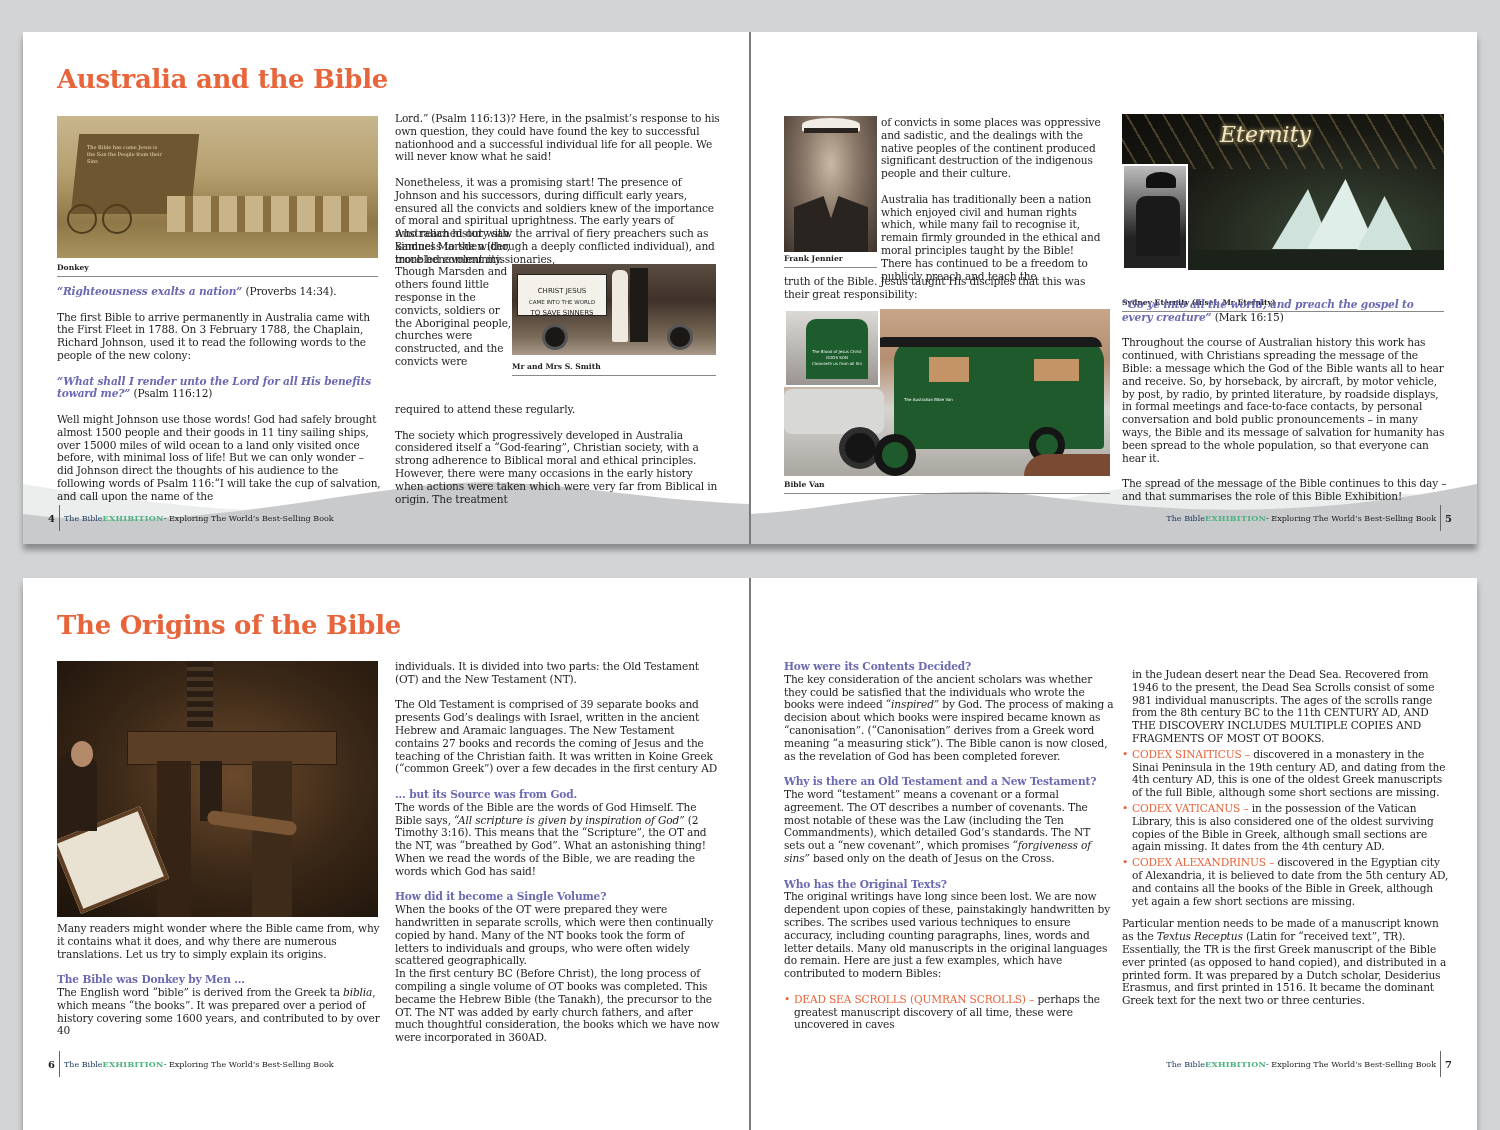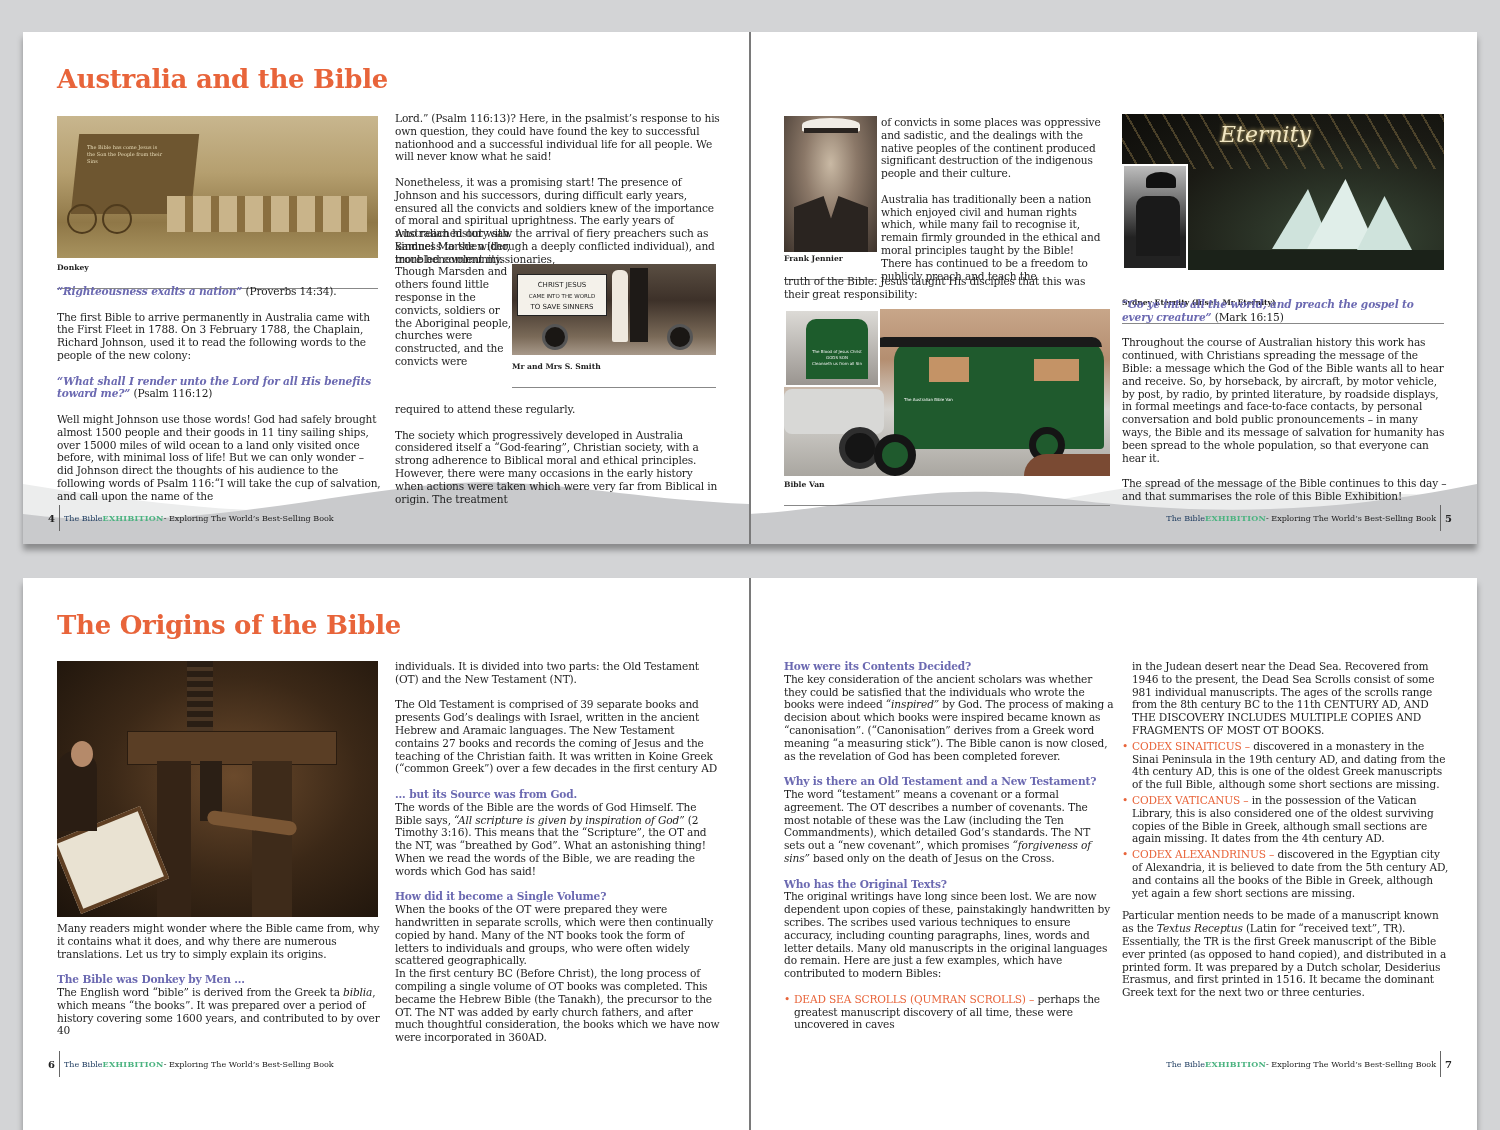--- a/index.html
+++ b/index.html
@@ -17,29 +17,29 @@
   .txt p { margin-bottom: 12.8px; }
   .txt p.tight { margin-bottom: 0; }
   .quote { color: #6b69b1; font-style: italic; font-weight: bold; }
   .sub { color: #6b69b1; font-weight: bold; }
   .orange { color: #e8643a; }
   .it { font-style: italic; }
 
   .title { position: absolute; font-family: "DejaVu Serif", serif; font-weight: bold; font-size: 26px; color: #e8643a; letter-spacing: -0.3px; z-index: 2; }
 
   .photo { position: absolute; z-index: 2; overflow: hidden; }
-  .caption { position: absolute; font-size: 7.6px; font-weight: bold; z-index: 2; border-bottom: 1px solid #888; padding-bottom: 16px; }
+  .caption { position: absolute; font-size: 7.6px; font-weight: bold; z-index: 2; border-bottom: 1px solid #888; padding-bottom: 4px; }
 
   .footer { position: absolute; font-size: 8px; z-index: 3; white-space: nowrap; display: flex; align-items: center; }
   .footer .pg { font-weight: bold; font-size: 10px; color: #222; }
   .footer .bar { width: 1px; height: 26px; background: #666; margin: 0 4px; }
   .footer .brand { color: #1c3a5e; }
   .footer .exh { color: #4bb380; font-weight: bold; letter-spacing: 0.3px; }
 
-  ul.bullets { list-style: none; }
+  ul.bullets { list-style: none; margin-top: 8px; }
   ul.bullets li { position: relative; padding-left: 10px; margin-bottom: 3px; }
   ul.bullets li::before { content: "\2022"; position: absolute; left: 0; color: #e8643a; }
 </style>
 </head>
 <body>
 
 <div class="spread s1" data-name="spread-pages-4-5">
   <svg class="wave" data-name="footer-wave-decoration" viewBox="0 0 1454 120" preserveAspectRatio="none">
     <path d="M0,60 C120,80 260,95 380,85 C470,78 560,90 640,96 L726,100 L726,120 L0,120 Z" fill="#eceded"></path>
     <path d="M0,90 C150,110 300,70 420,60 C520,52 600,75 726,80 L726,120 L0,120 Z" fill="#c9cacc"></path>
@@ -67,21 +67,21 @@
   </div>
 
   <div class="txt" style="left:372px; top:80px; width:325px;" data-name="page-4-col-2">
     <p data-name="paragraph">Lord.” (Psalm 116:13)? Here, in the psalmist’s response to his own question, they could have found the key to successful nationhood and a successful individual life for all people. We will never know what he said!</p>
     <p class="tight" data-name="paragraph">Nonetheless, it was a promising start! The presence of Johnson and his successors, during difficult early years, ensured all the convicts and soldiers knew of the importance of moral and spiritual uprightness. The early years of Australian history saw the arrival of fiery preachers such as Samuel Marsden (though a deeply conflicted individual), and more benevolent missionaries,</p>
   </div>
   <div class="txt" style="left:372px; top:195px; width:118px;" data-name="page-4-col-2-wrap">
     <p class="tight" data-name="paragraph">who reached out with kindness to the wider, troubled community. Though Marsden and others found little response in the convicts, soldiers or the Aboriginal people, churches were constructed, and the convicts were</p>
   </div>
   <div class="photo" style="left:489px; top:232px; width:204px; height:91px; background:linear-gradient(180deg,#5a4e42 0%,#3d3129 40%,#7a6a58 80%,#a8998a 100%);" data-name="mr-mrs-smith-van-photo">
-    <div style="position:absolute; left:5px; top:10px; width:90px; height:42px; background:#f4f1ea; border:1px solid #222; padding:4px; text-align:center; font-family:'DejaVu Sans',sans-serif; font-size:7px; line-height:12px; color:#222;">
+    <div style="position:absolute; left:5px; top:10px; width:90px; height:42px; background:#f4f1ea; border:1px solid #222; padding:10px; text-align:center; font-family:'DejaVu Sans',sans-serif; font-size:7px; line-height:12px; color:#222;">
       <div data-name="sign-line">CHRIST JESUS</div>
       <div style="font-size:5.5px; line-height:10px;" data-name="sign-line">CAME INTO THE WORLD</div>
       <div data-name="sign-line">TO SAVE SINNERS</div>
     </div>
     <div style="position:absolute; left:100px; top:6px; width:16px; height:72px; background:#efe9df; border-radius:6px 6px 2px 2px;"></div>
     <div style="position:absolute; left:118px; top:4px; width:18px; height:74px; background:#1e1a17;"></div>
     <div style="position:absolute; left:30px; top:60px; width:26px; height:26px; border-radius:50%; background:#1a1714; border:3px solid #555;"></div>
     <div style="position:absolute; left:155px; top:60px; width:26px; height:26px; border-radius:50%; background:#1a1714; border:3px solid #555;"></div>
   </div>
   <div class="caption" style="left:489px; top:330px; width:204px;" data-name="photo-caption">Mr and Mrs S. Smith</div>

